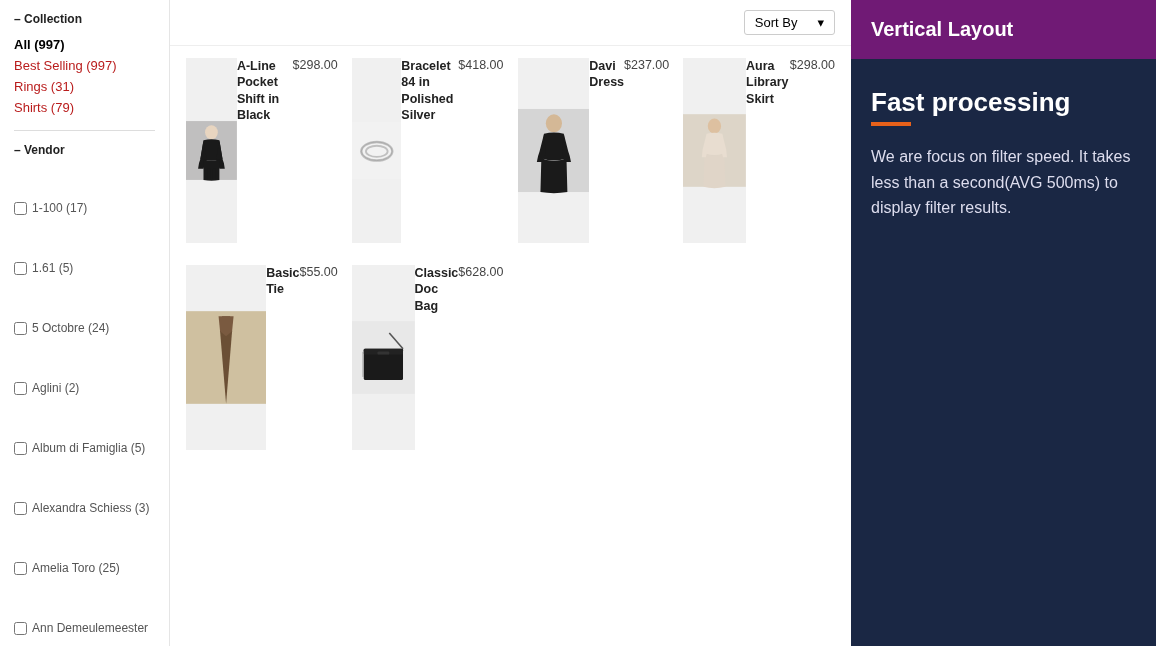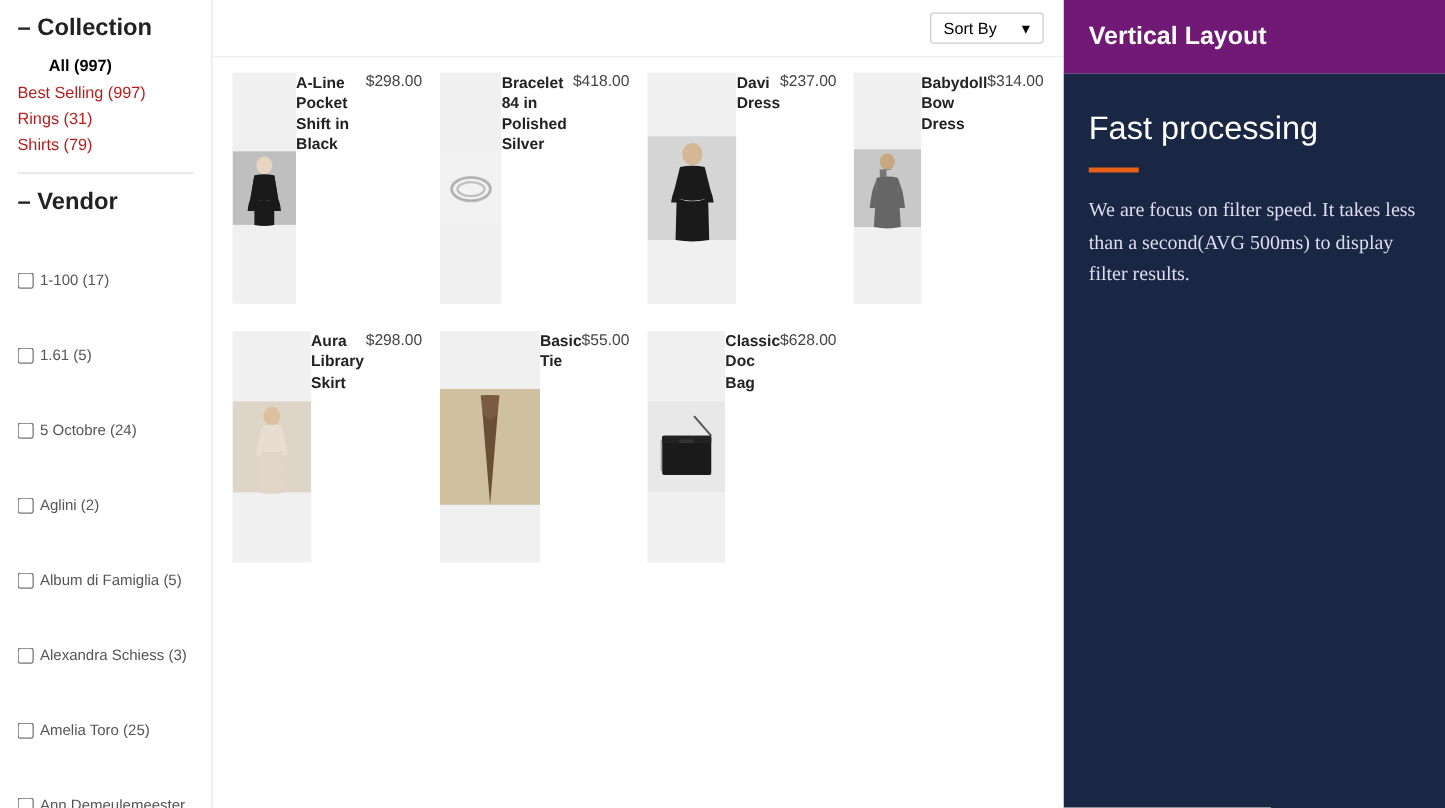--- a/index.html
+++ b/index.html
@@ -10,33 +10,32 @@
       width: 170px;
       min-width: 170px;
       padding: 12px 14px;
       border-right: 1px solid #e5e5e5;
       overflow-y: auto;
       font-size: 13px;
       color: #333;
     }
     .sidebar-section-title {
       font-weight: bold;
-      font-size: 19px;
+      font-size: 12px;
       margin-bottom: 8px;
       color: #222;
     }
     .sidebar-item {
       padding: 3px 0;
       cursor: pointer;
       color: #b91c1c;
     }
     .sidebar-item.active {
       font-weight: bold;
       color: #000;
-      margin-left: 25px;
     }
     .sidebar-divider {
       border: none;
       border-top: 1px solid #ddd;
       margin: 12px 0;
     }
     .checkbox-item {
       display: flex;
       align-items: center;
       gap: 5px;
@@ -141,35 +140,34 @@
       font-weight: bold;
     }
     .right-panel-body {
       background: #1a2744;
       flex: 1;
       padding: 28px 20px;
       color: #fff;
     }
     .right-panel-body h2 {
       font-size: 26px;
-      font-weight: normal;
-      margin-bottom: 16px;
+      font-weight: bold;
+      margin-bottom: 4px;
       line-height: 1.2;
     }
     .right-panel-accent {
       width: 40px;
       height: 4px;
       background: #e8611a;
       margin-bottom: 18px;
     }
     .right-panel-body p {
       font-size: 16px;
       line-height: 1.6;
       color: #dde;
-      font-family: Liberation Serif, serif;
     }
   </style>
 </head>
 <body>
 
 <div class="sidebar">
   <div class="sidebar-section-title">– Collection</div>
   <div id="collection-items">
       <div class="sidebar-item active">All (997)</div>
       <div class="sidebar-item">Best Selling (997)</div>
@@ -287,35 +285,20 @@
       <path d="M58 55 L48 95 Q44 105 42 118 L55 118 Q58 108 62 100" fill="#1a1a1a"></path>
       <path d="M102 55 L112 95 Q116 105 118 118 L105 118 Q102 108 98 100" fill="#1a1a1a"></path>
     </svg>
         </div>
         <div class="product-name">Davi Dress</div>
         <div class="product-price">$237.00</div>
       </div>
       <div class="product-card">
         <div class="product-image">
           <svg viewBox="0 0 160 185" xmlns="http://www.w3.org/2000/svg">
-      <rect width="160" height="185" fill="#c8c8c8"></rect>
-      <ellipse cx="80" cy="30" rx="18" ry="20" fill="#c8a882"></ellipse>
-      <rect x="62" y="48" width="16" height="20" fill="#777777"></rect>
-      <path d="M55 68 Q80 62 105 68 L112 185 Q80 192 48 185 Z" fill="#666666"></path>
-      <path d="M55 68 L44 100 Q40 120 38 140 L52 140" fill="#666666"></path>
-      <path d="M105 68 L116 100 Q120 120 122 140 L108 140" fill="#666666"></path>
-      <line x1="70" y1="48" x2="90" y2="48" stroke="#888" stroke-width="2"></line>
-    </svg>
-        </div>
-        <div class="product-name">Babydoll Bow Dress</div>
-        <div class="product-price">$314.00</div>
-      </div>
-      <div class="product-card">
-        <div class="product-image">
-          <svg viewBox="0 0 160 185" xmlns="http://www.w3.org/2000/svg">
       <rect width="160" height="185" fill="#ddd5c8"></rect>
       <ellipse cx="80" cy="30" rx="17" ry="19" fill="#ddc0a0"></ellipse>
       <path d="M60 50 Q80 45 100 50 L105 100 Q80 108 55 100 Z" fill="#e8ddd0"></path>
       <path d="M55 100 Q80 110 105 100 L108 185 Q80 192 52 185 Z" fill="#e0d5c8"></path>
       <path d="M60 50 L50 90 L48 110 L58 110 Q62 95 65 82" fill="#e8ddd0"></path>
       <path d="M100 50 L110 90 L112 110 L102 110 Q98 95 95 82" fill="#e8ddd0"></path>
     </svg>
         </div>
         <div class="product-name">Aura Library Skirt</div>
         <div class="product-price">$298.00</div>

